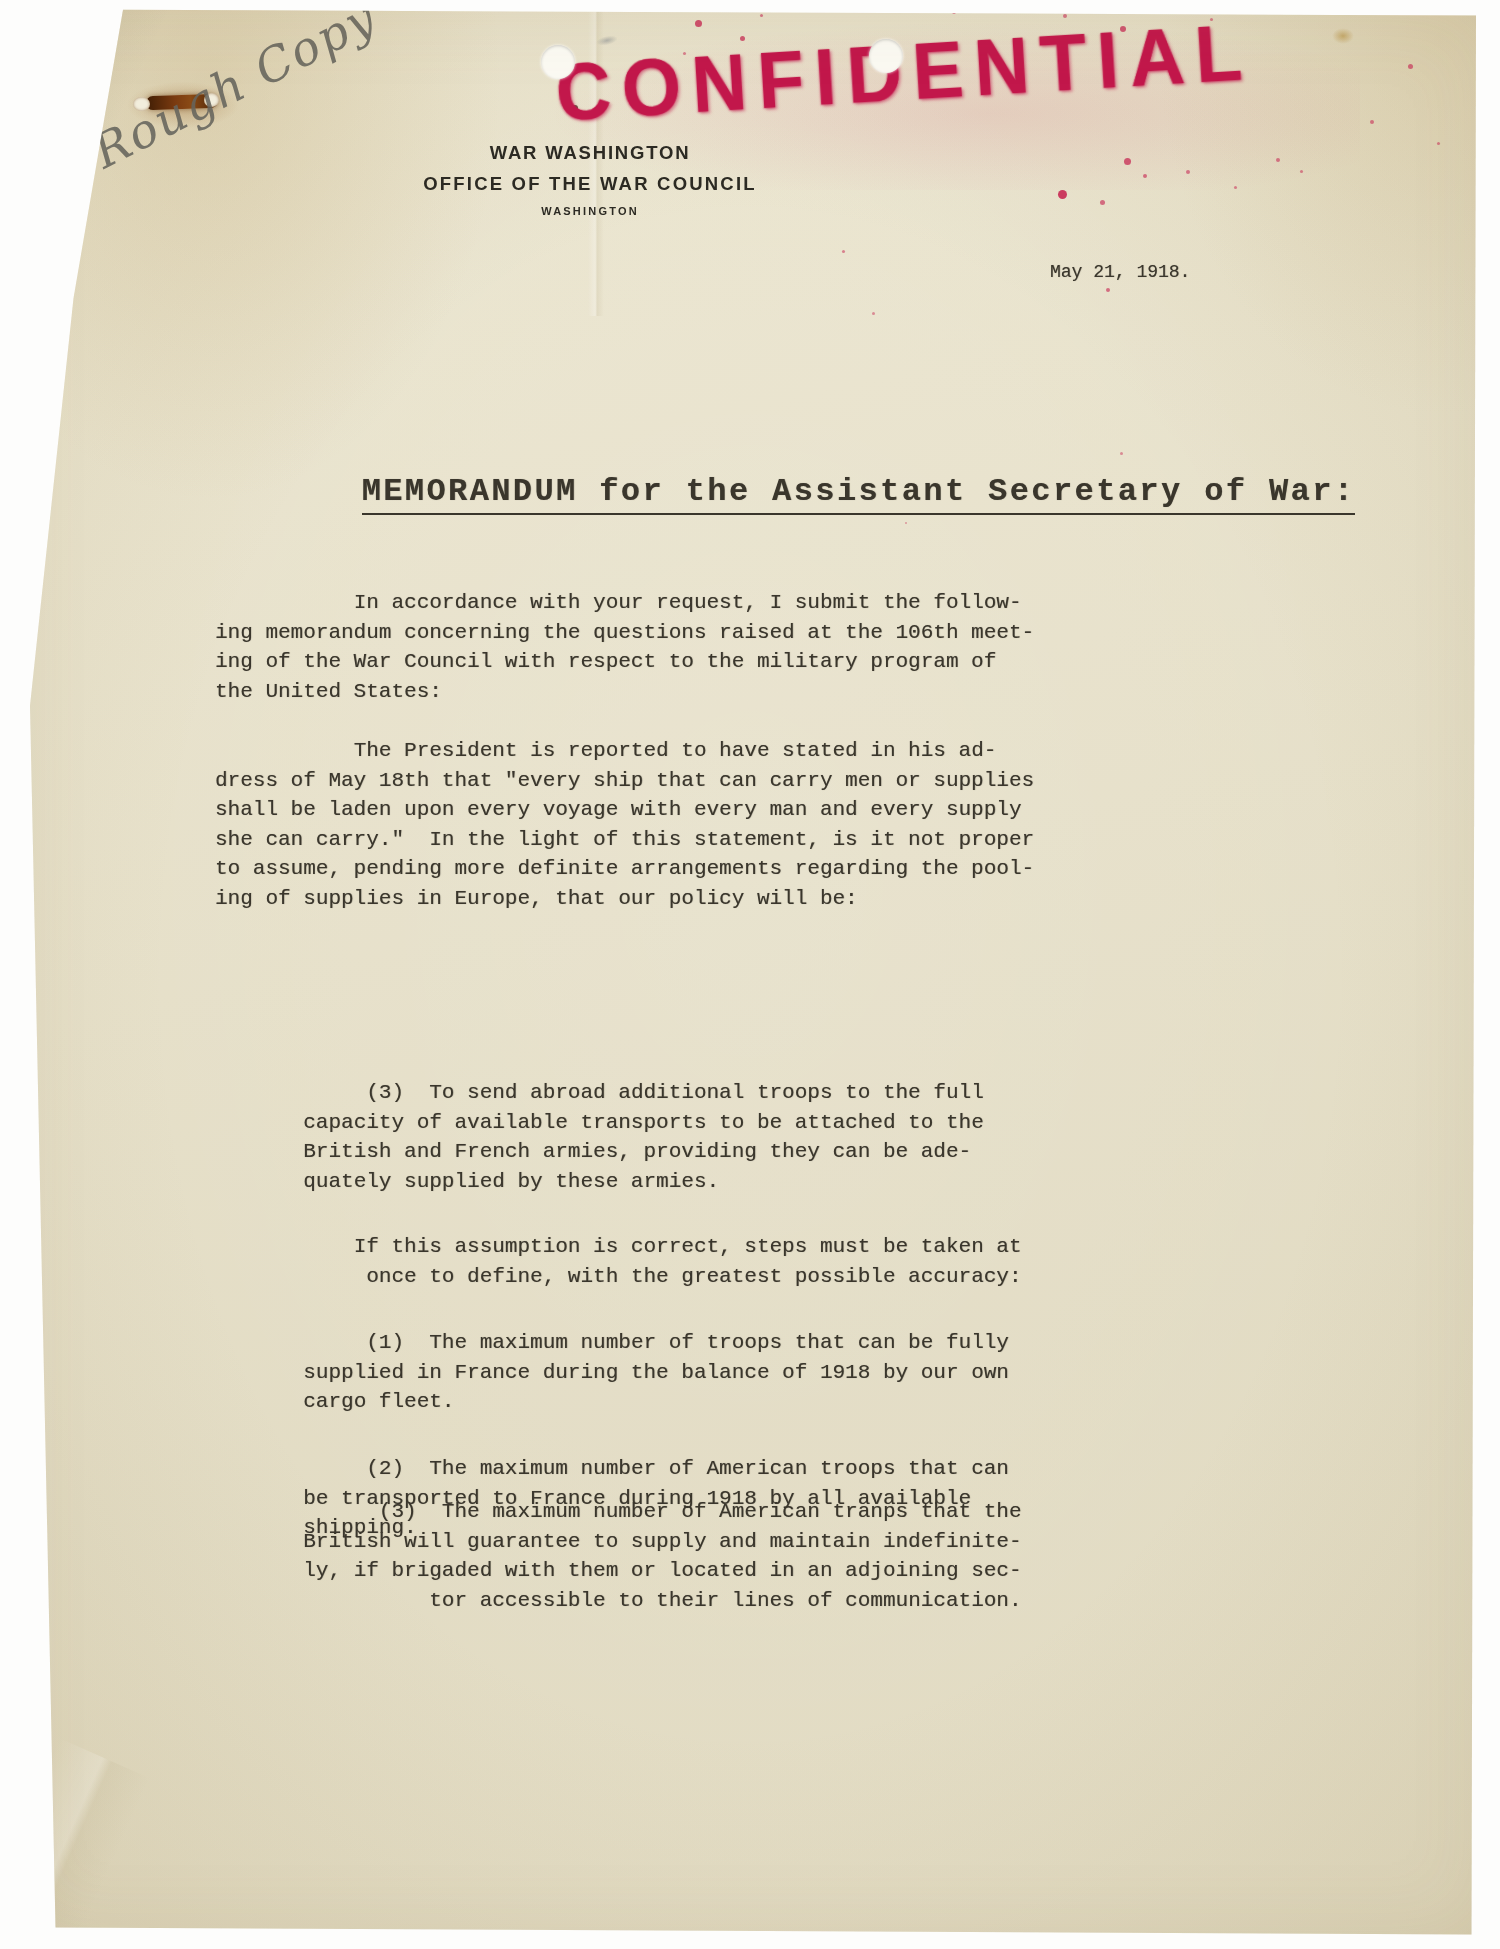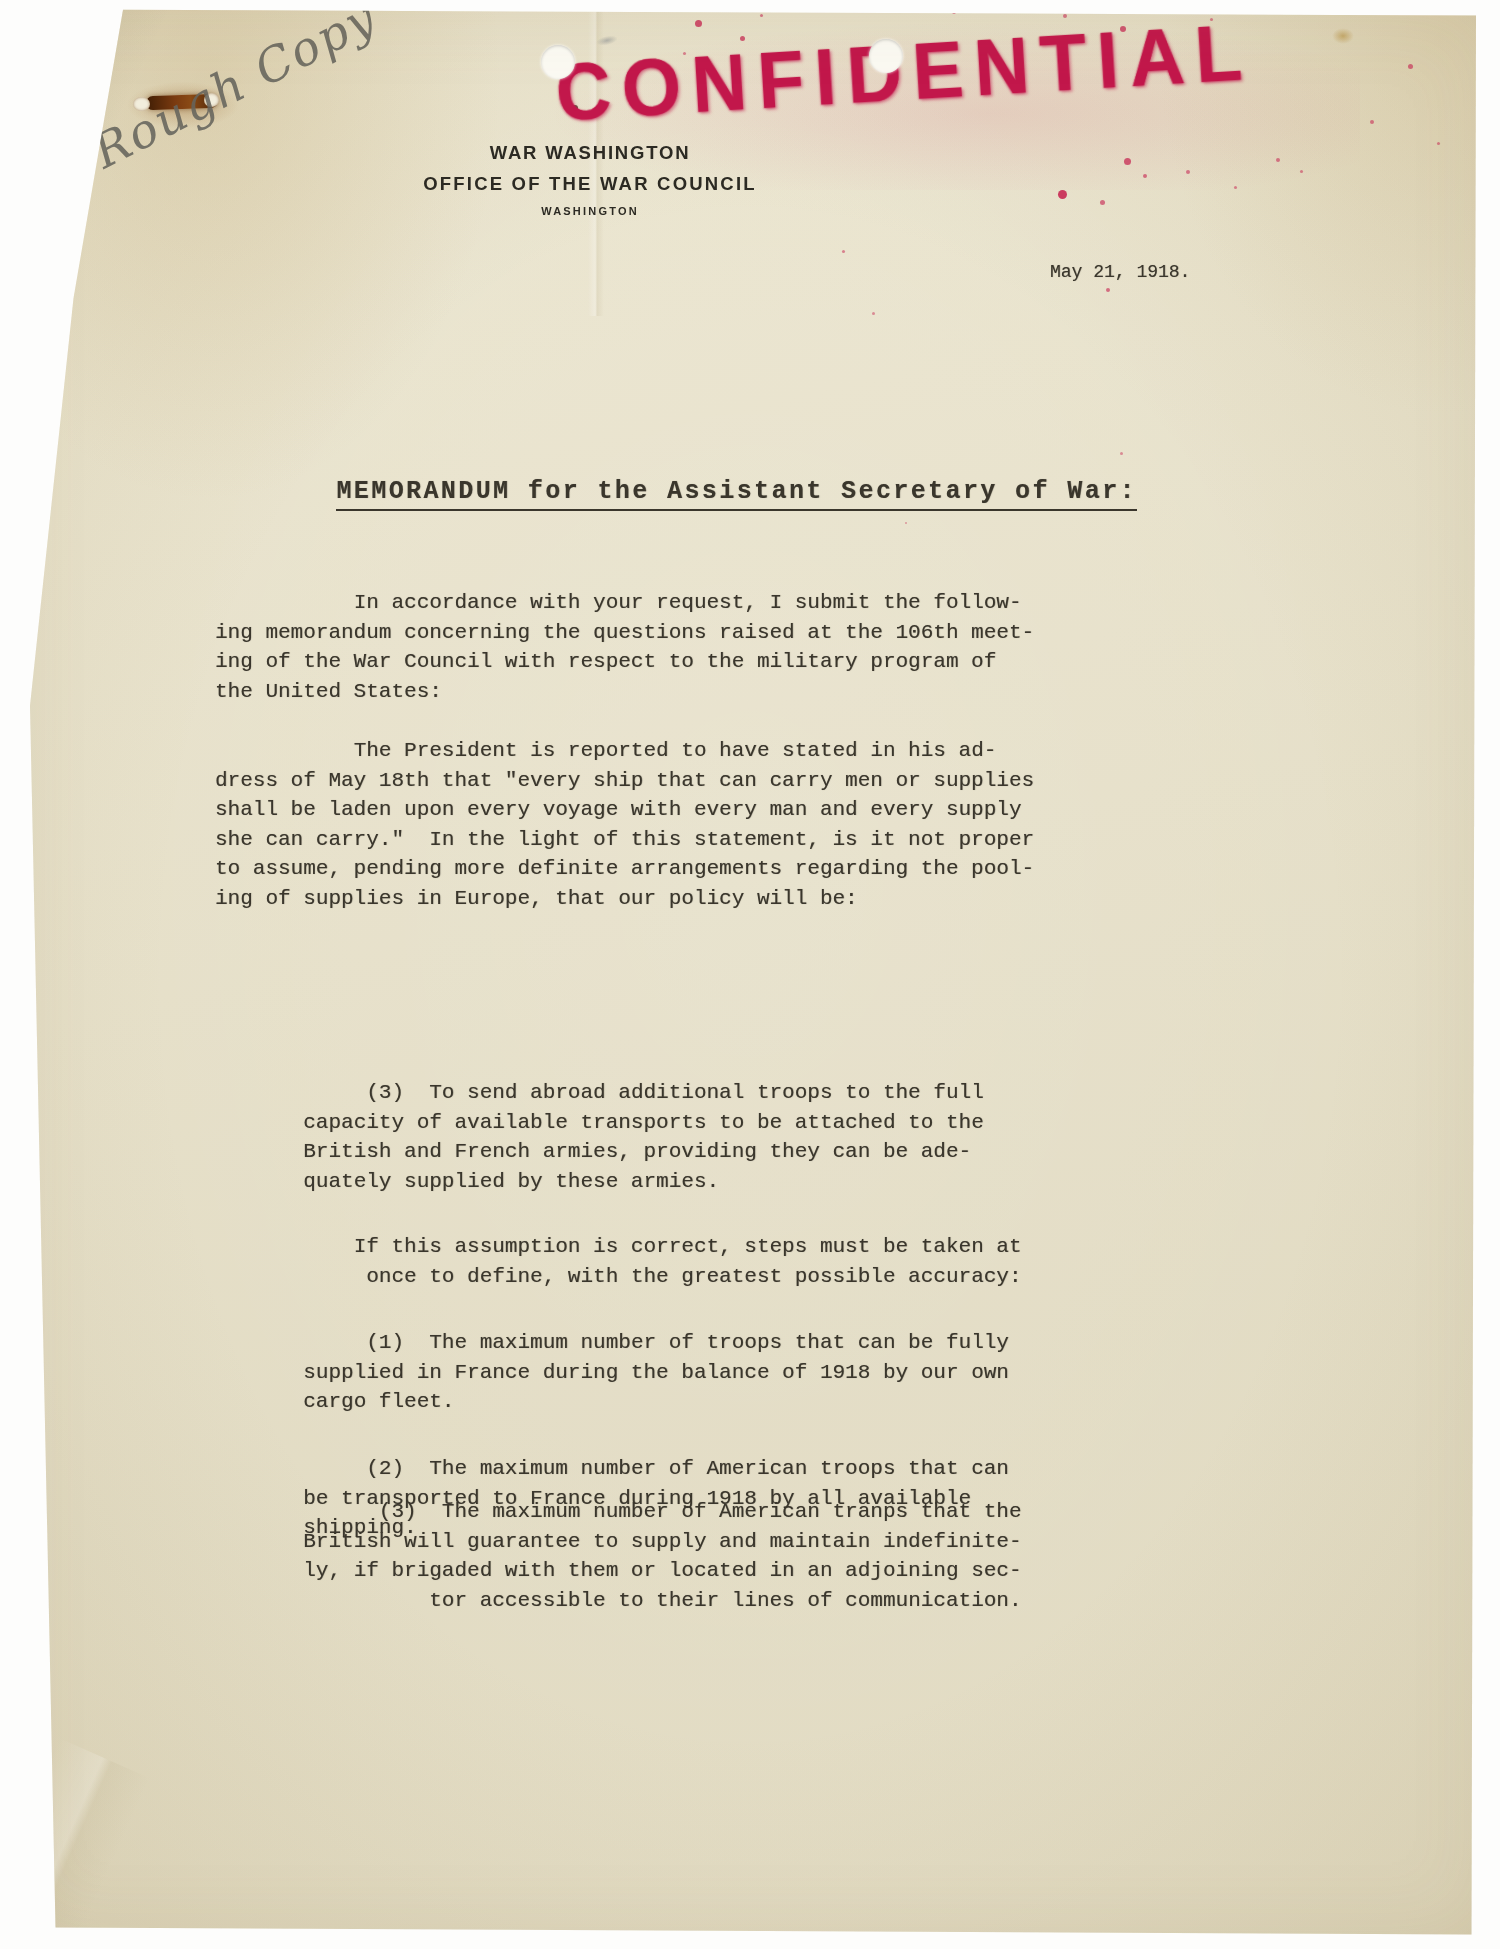--- a/index.html
+++ b/index.html
@@ -32,21 +32,21 @@
   .dot{position:absolute;border-radius:50%;background:#c51e4c;}
   .letterhead-line{position:absolute;left:390px;width:400px;text-align:center;color:#2c2a23;
          font-weight:700;white-space:nowrap;}
   .lh1{top:142px;font-size:18.5px;letter-spacing:1.8px;}
   .lh2{top:173px;font-size:18.5px;letter-spacing:2.2px;}
   .lh3{top:205px;font-size:11px;letter-spacing:2.2px;}
   .typed{position:absolute;font-family:"Liberation Mono","DejaVu Sans Mono",monospace;
          font-size:21px;line-height:29.5px;color:#3a362c;white-space:pre-wrap;
          text-shadow:0.4px 0.4px 0.7px rgba(58,54,44,0.5);}
   .date{left:1050px;top:258px;font-size:18px;}
-  .heading{left:232px;top:447px;font-size:25px;font-weight:700;letter-spacing:2.4px;}
+  .heading{left:232px;top:447px;font-size:32px;font-weight:700;letter-spacing:2.4px;}
   .heading span{border-bottom:2.5px solid #3a362c;padding-bottom:3px;}
   .body-block{left:215px;}
   .rust{position:absolute;left:128px;top:82px;width:110px;height:46px;}
   .rust .halo{position:absolute;inset:0;background:radial-gradient(ellipse at 50% 50%, rgba(152,96,36,0.35), transparent 72%);}
   .rust .bar{position:absolute;left:18px;top:13px;width:72px;height:14px;border-radius:7px;transform:rotate(-2deg);
          background:linear-gradient(90deg,#401e05,#7a3a10 40%,#8a4a15 62%,#4a2408);box-shadow:0 0 5px rgba(92,46,10,0.5);}
   .rust .gap1{position:absolute;left:5px;top:15px;width:17px;height:14px;border-radius:50%;background:#f2eedd;
          box-shadow:inset 0 0 3px rgba(120,70,20,0.6);}
   .rust .gap2{position:absolute;left:76px;top:11px;width:15px;height:14px;border-radius:50%;background:#f2eedd;
          box-shadow:inset 0 0 3px rgba(120,70,20,0.6);}

